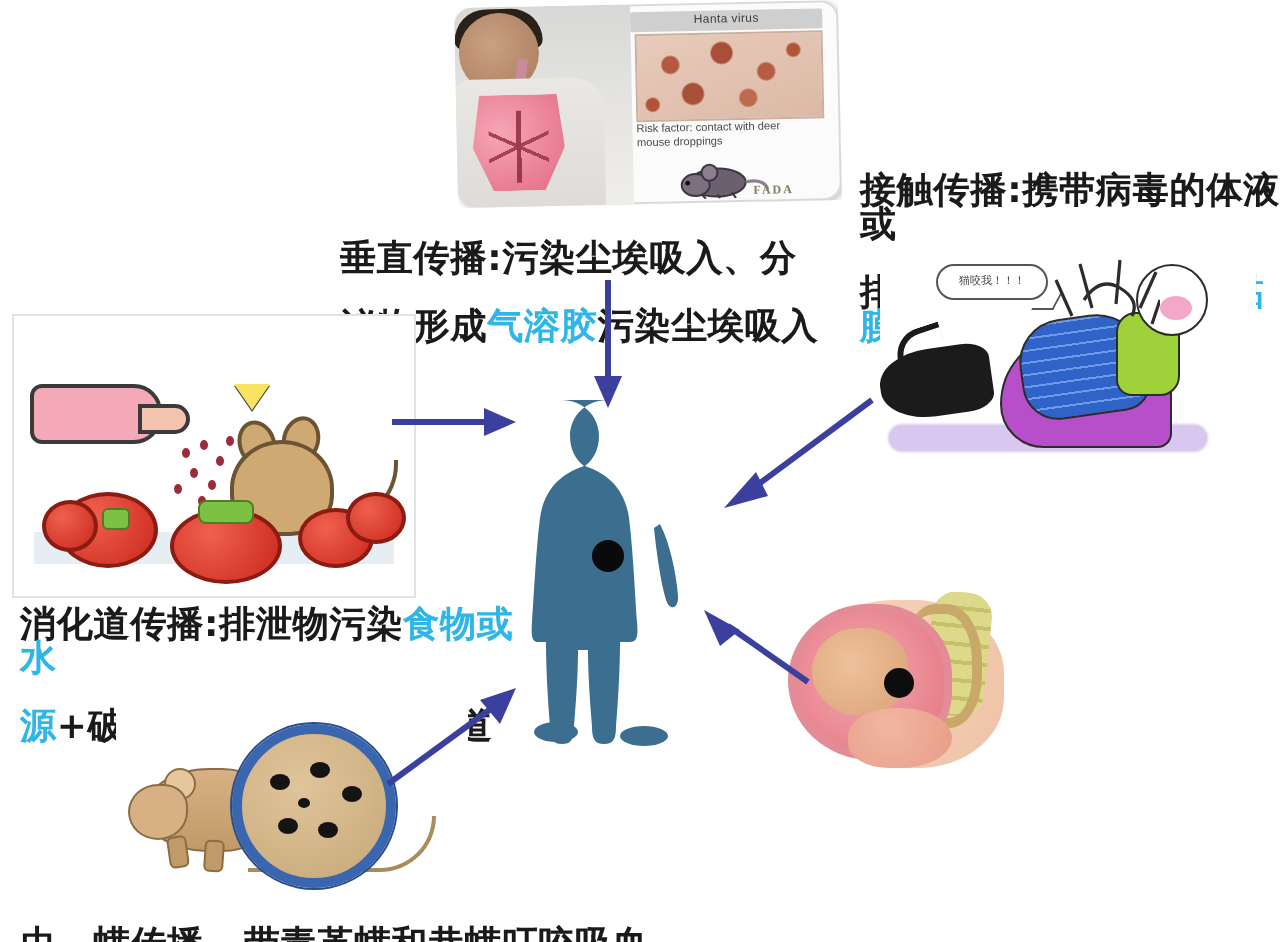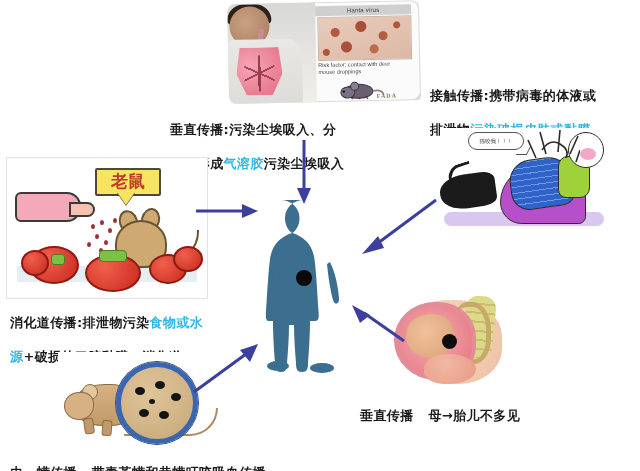--- a/index.html
+++ b/index.html
@@ -7,21 +7,21 @@
     width:640px;height:471px;position:relative;overflow:hidden;
     font-family:"Liberation Sans","DejaVu Sans",sans-serif;
     color:#111;
   }
   .stage{position:absolute;left:0;top:0;width:640px;height:471px;}
 
   
   .cn{
     position:absolute;
     font-family:"DejaVu Sans","Liberation Sans",sans-serif;
-    font-size:13px;
+    font-size:18px;
     line-height:17px;
     font-weight:700;
     color:#1a1a1a;
     letter-spacing:.4px;
     white-space:pre-line;
   }
   .hl{color:#2fb6e6;}
 
   
   .arrow{position:absolute;}
@@ -331,21 +331,20 @@
   </div>
 
   <div class="cn" style="left:430px;top:70px;width:210px;">
     <span>接触传播:</span><span>携带病毒的体液或</span><br>
     <span>排泄物</span><span class="hl">污染破损皮肤或黏膜</span>
   </div>
 
   <div class="panel" id="cartoon">
     <div class="sky"></div>
     <div class="ground"></div>
-    <div class="signbox">老鼠</div>
     <div class="signarrow"></div>
     <div class="hand"></div>
     <div class="finger"></div>
 
     <div class="ear" style="left:112px;top:52px;transform:rotate(-18deg);"></div>
     <div class="ear" style="left:134px;top:50px;transform:rotate(14deg);"></div>
     <div class="rat"></div>
     <div class="tail"></div>
 
     <div class="crumbs">
@@ -361,21 +360,21 @@
 
     <div class="tomato" style="left:22px;top:88px;width:46px;height:34px;"></div>
     <div class="tomato" style="left:14px;top:92px;width:24px;height:22px;"></div>
     <div class="tomato" style="left:78px;top:96px;width:52px;height:34px;"></div>
     <div class="tomato" style="left:142px;top:96px;width:34px;height:26px;"></div>
     <div class="tomato" style="left:166px;top:88px;width:26px;height:22px;"></div>
     <div class="leaf" style="left:92px;top:92px;width:26px;height:10px;border-radius:4px;"></div>
     <div class="leaf" style="left:44px;top:96px;width:12px;height:9px;border-radius:3px;"></div>
   </div>
 
-  <div class="cn" style="left:10px;top:297px;width:262px;">
+  <div class="cn" style="left:10px;top:287px;width:262px;">
     <span>消化道传播:</span><span>排泄物污染</span><span class="hl">食物或水</span><br>
     <span class="hl">源</span><span>+破损的口腔黏膜、消化道</span>
   </div>
 
   <div class="panel" id="catscene">
     <div class="bubble">猫咬我！！！</div>
     <div class="btail"></div>
     <div class="floor"></div>
     <div class="cattail"></div>
     <div class="cat"></div>
@@ -480,21 +479,18 @@
     </svg>
   </div>
 
   <div class="arrow" style="left:192px;top:340px;">
     <svg width="72" height="56" viewBox="0 0 72 56">
       <line x1="2" y1="52" x2="54" y2="14" stroke="#3b3f9e" stroke-width="3"></line>
       <polygon points="66,4 48,10 58,22" fill="#3b3f9e"></polygon>
     </svg>
   </div>
 
-  <div class="cn" style="left:360px;top:390px;width:270px;">
-    <span>垂直传播</span>&nbsp;&nbsp;&nbsp;<span>母→胎儿不多见</span>
-  </div>
 
   <div class="cn" style="left:10px;top:447px;width:330px;">
     <span>虫、螨传播</span>&nbsp;&nbsp;&nbsp;<span>带毒革螨和恭螨叮咬吸血传播</span>
   </div>
 
 </div>
 
 </body></html>

